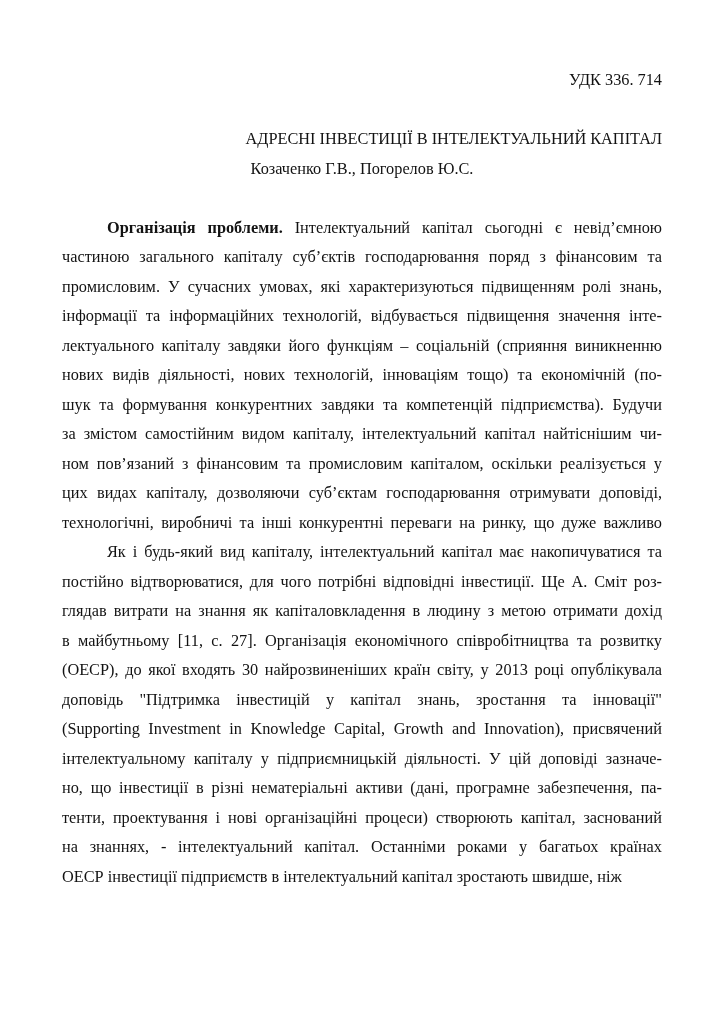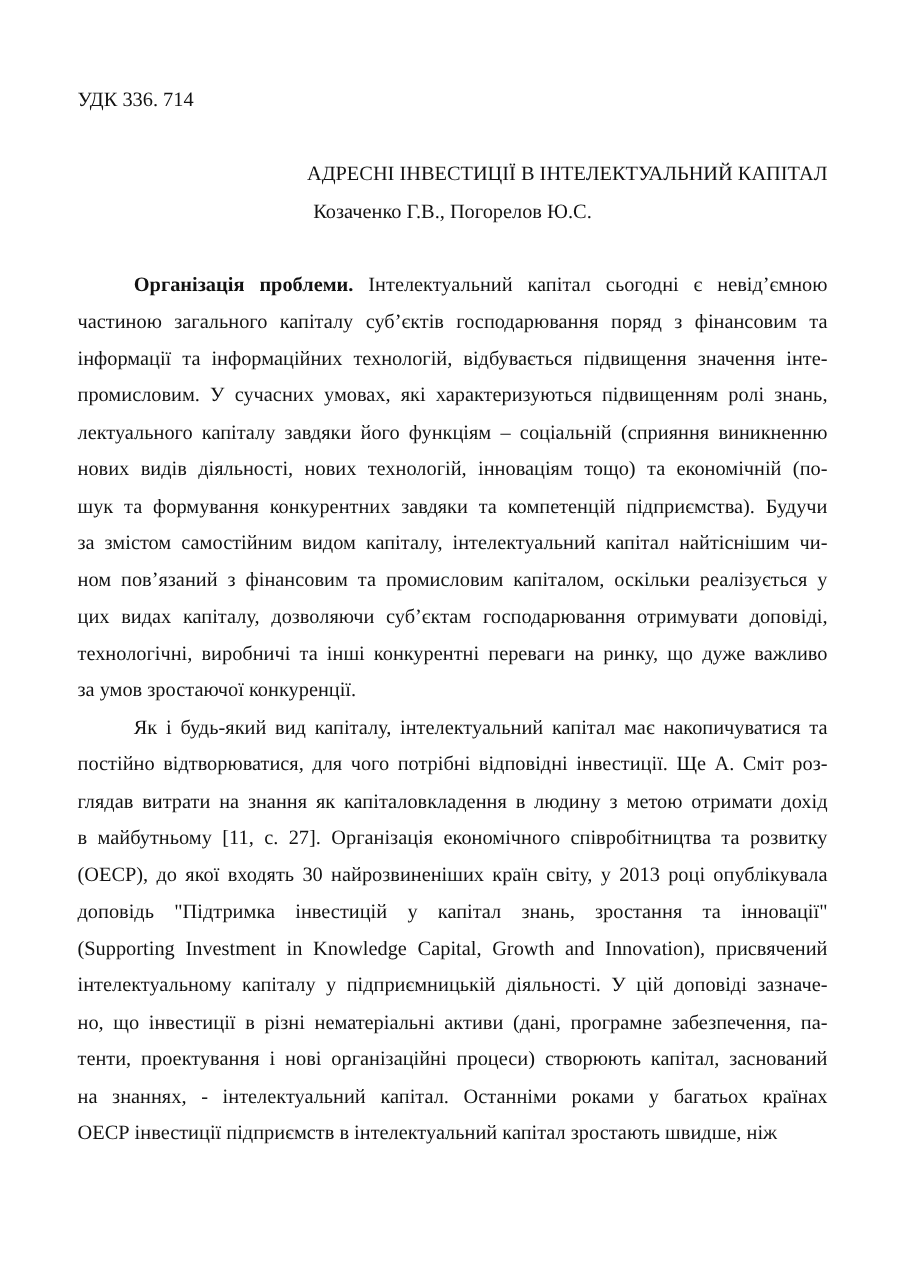--- a/index.html
+++ b/index.html
@@ -17,21 +17,21 @@
     padding: 65px 62px 0 62px;
     font-family: "Liberation Serif", "DejaVu Serif", serif;
     font-size: 16.3px;
     color: #121212;
     overflow: hidden;
   }
   .line, .udk, .title, .authors, .spacer {
     line-height: 29.5px;
   }
   .udk {
-    text-align: left;
+    text-align: right;
   }
   .spacer {
     height: 29.5px;
   }
   .title {
     font-weight: normal;
     text-align: right;
   }
   .authors {
     text-align: center;
@@ -58,30 +58,29 @@
 
 <div class="page">
   <div class="udk">УДК 336. 714</div>
   <div class="spacer"></div>
   <div class="title">АДРЕСНІ ІНВЕСТИЦІЇ В ІНТЕЛЕКТУАЛЬНИЙ КАПІТАЛ</div>
   <div class="authors">Козаченко Г.В., Погорелов Ю.С.</div>
   <div class="spacer"></div>
   <div class="para">
       <div class="line first"><b>Організація проблеми.</b> Інтелектуальний капітал сьогодні є невід’ємною</div>
       <div class="line">частиною загального капіталу суб’єктів господарювання поряд з фінансовим та</div>
+      <div class="line">промисловим. У сучасних умовах, які характеризуються підвищенням ролі знань,</div>
       <div class="line">інформації та інформаційних технологій, відбувається підвищення значення інте-</div>
-      <div class="line">промисловим. У сучасних умовах, які характеризуються підвищенням ролі знань,</div>
       <div class="line">лектуального капіталу завдяки його функціям – соціальній (сприяння виникненню</div>
       <div class="line">нових видів діяльності, нових технологій, інноваціям тощо) та економічній (по-</div>
       <div class="line">шук та формування конкурентних завдяки та компетенцій підприємства). Будучи</div>
       <div class="line">за змістом самостійним видом капіталу, інтелектуальний капітал найтіснішим чи-</div>
       <div class="line">ном пов’язаний з фінансовим та промисловим капіталом, оскільки реалізується у</div>
       <div class="line">цих видах капіталу, дозволяючи суб’єктам господарювання отримувати доповіді,</div>
       <div class="line">технологічні, виробничі та інші конкурентні переваги на ринку, що дуже важливо</div>
-      <div class="line last">за умов зростаючої конкуренції.</div>
     </div>
   <div class="para">
       <div class="line first">Як і будь-який вид капіталу, інтелектуальний капітал має накопичуватися та</div>
       <div class="line">постійно відтворюватися, для чого потрібні відповідні інвестиції. Ще А. Сміт роз-</div>
       <div class="line">глядав витрати на знання як капіталовкладення в людину з метою отримати дохід</div>
       <div class="line">в майбутньому [11, с. 27]. Організація економічного співробітництва та розвитку</div>
       <div class="line">(ОЕСР), до якої входять 30 найрозвиненіших країн світу, у 2013 році опублікувала</div>
       <div class="line">доповідь "Підтримка інвестицій у капітал знань, зростання та інновації"</div>
       <div class="line">(Supporting Investment in Knowledge Capital, Growth and Innovation), присвячений</div>
       <div class="line">інтелектуальному капіталу у підприємницькій діяльності. У цій доповіді зазначе-</div>

